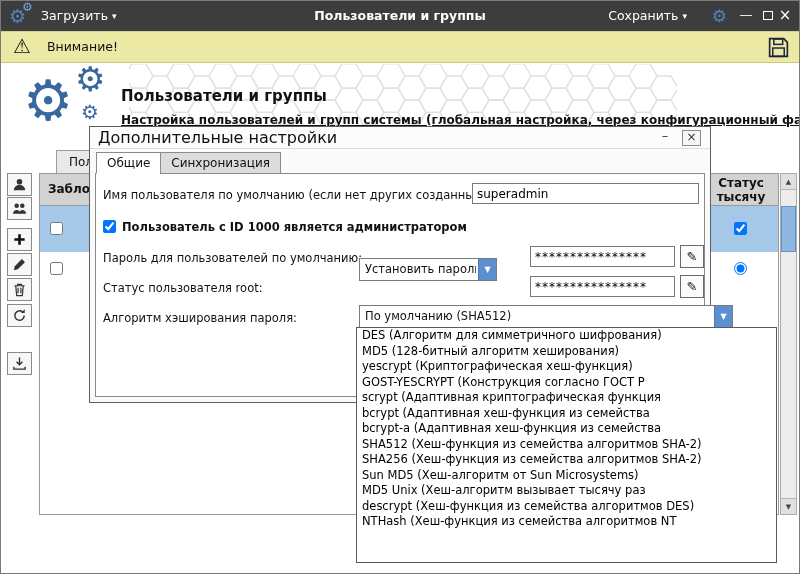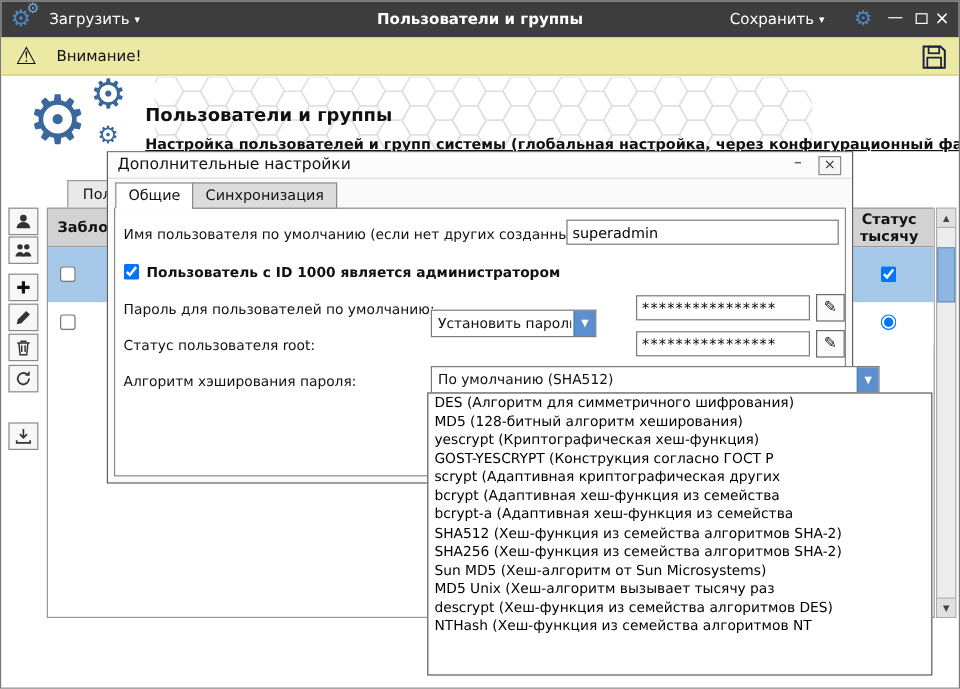--- a/index.html
+++ b/index.html
@@ -60,21 +60,21 @@
 
 
 .vscroll{position:absolute;left:779px;top:172px;width:17px;height:342px;background:#ececec;border:1px solid #ababab;z-index:1}
 .vs-up{position:absolute;left:0;top:0;width:15px;height:16px;background:#e0e0e0;border-bottom:1px solid #b5b5b5;font-size:7px;line-height:16px;text-align:center;color:#444}
 .vs-down{position:absolute;left:0;bottom:0;width:15px;height:16px;background:#e0e0e0;border-top:1px solid #b5b5b5;font-size:7px;line-height:16px;text-align:center;color:#444}
 .vs-thumb{position:absolute;left:0;top:32px;width:15px;height:46px;background:#8fb6e0;border:1px solid #6492c4}
 
 
 .dialog{position:absolute;left:88px;top:125px;width:622px;height:277px;background:#fafafa;border:1px solid #5f5f5f;z-index:5}
 .dlg-titlebar{position:absolute;left:0;top:0;width:100%;height:22px;background:#fcfcfc;border-bottom:1px solid #dcdcdc}
-.dlg-title{position:absolute;left:8px;top:0;height:22px;line-height:22px;font-size:13px}
+.dlg-title{position:absolute;left:8px;top:0;height:22px;line-height:22px;font-size:16px}
 .dlg-min{position:absolute;right:36px;top:3px;width:18px;height:16px;text-align:center;line-height:12px;font-size:13px;color:#333}
 .dlg-close{position:absolute;right:9px;top:3px;width:19px;height:16px;border:1px solid #8a8a8a;background:#f6f6f6;text-align:center;line-height:13px;font-size:12px;color:#333}
 .dlg-tabs{position:absolute;left:6px;top:25px;display:flex;z-index:2}
 .dtab{height:22px;line-height:21px;padding:0 10px;font-size:12px;border:1px solid #8a8a8a;background:#dcdcdc;margin-right:-1px;white-space:nowrap}
 .dtab.active{background:#fff;border-bottom:1px solid #fff}
 .dlg-panel{position:absolute;left:5px;right:5px;top:46px;bottom:5px;border:1px solid #8a8a8a;background:#fff}
 .fld-label{position:absolute;font-size:11.5px;white-space:nowrap}
 .lbl-username{left:7px;top:14px}
 .inp-username{position:absolute;left:376px;top:9px;width:227px;height:21px;border:1px solid #7a7a7a;font-size:12px;padding:0 4px;font-family:inherit;background:#fff}
 .chk-admin{position:absolute;left:7px;top:46px}
@@ -329,21 +329,21 @@
         <div class="cb">▼</div>
       </div>
     </div>
   </div>
 
   <div class="ddlist">
     <div class="dditem">DES (Алгоритм для симметричного шифрования)</div>
     <div class="dditem">MD5 (128-битный алгоритм хеширования)</div>
     <div class="dditem">yescrypt (Криптографическая хеш-функция)</div>
     <div class="dditem">GOST-YESCRYPT (Конструкция согласно ГОСТ Р</div>
-    <div class="dditem">scrypt (Адаптивная криптографическая других</div>
+    <div class="dditem">scrypt (Адаптивная криптографическая функция</div>
     <div class="dditem">bcrypt (Адаптивная хеш-функция из семейства</div>
     <div class="dditem">bcrypt-a (Адаптивная хеш-функция из семейства</div>
     <div class="dditem">SHA512 (Хеш-функция из семейства алгоритмов SHA-2)</div>
     <div class="dditem">SHA256 (Хеш-функция из семейства алгоритмов SHA-2)</div>
     <div class="dditem">Sun MD5 (Хеш-алгоритм от Sun Microsystems)</div>
     <div class="dditem">MD5 Unix (Хеш-алгоритм вызывает тысячу раз</div>
     <div class="dditem">descrypt (Хеш-функция из семейства алгоритмов DES)</div>
     <div class="dditem">NTHash (Хеш-функция из семейства алгоритмов NT</div>
   </div>
 

